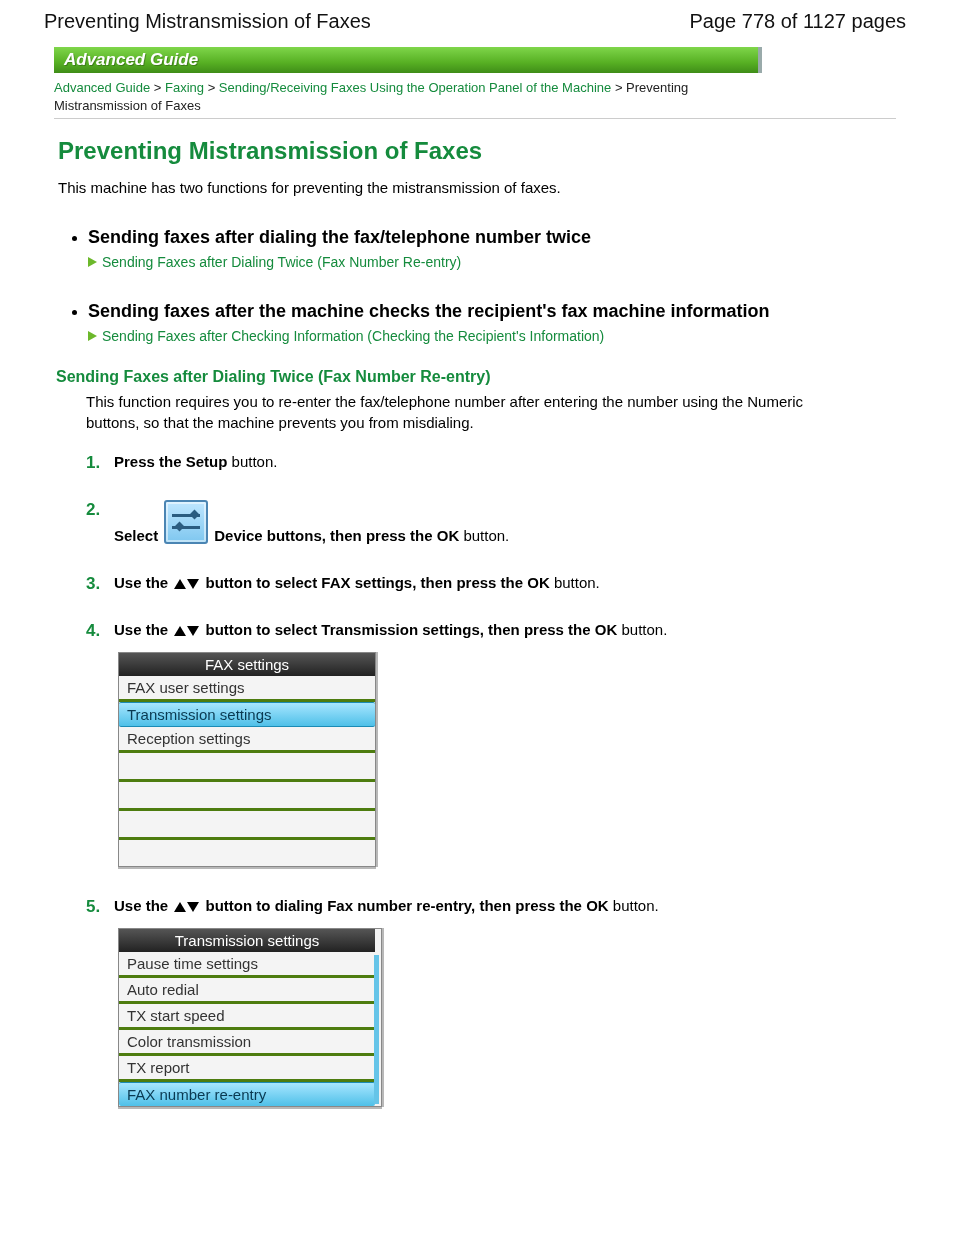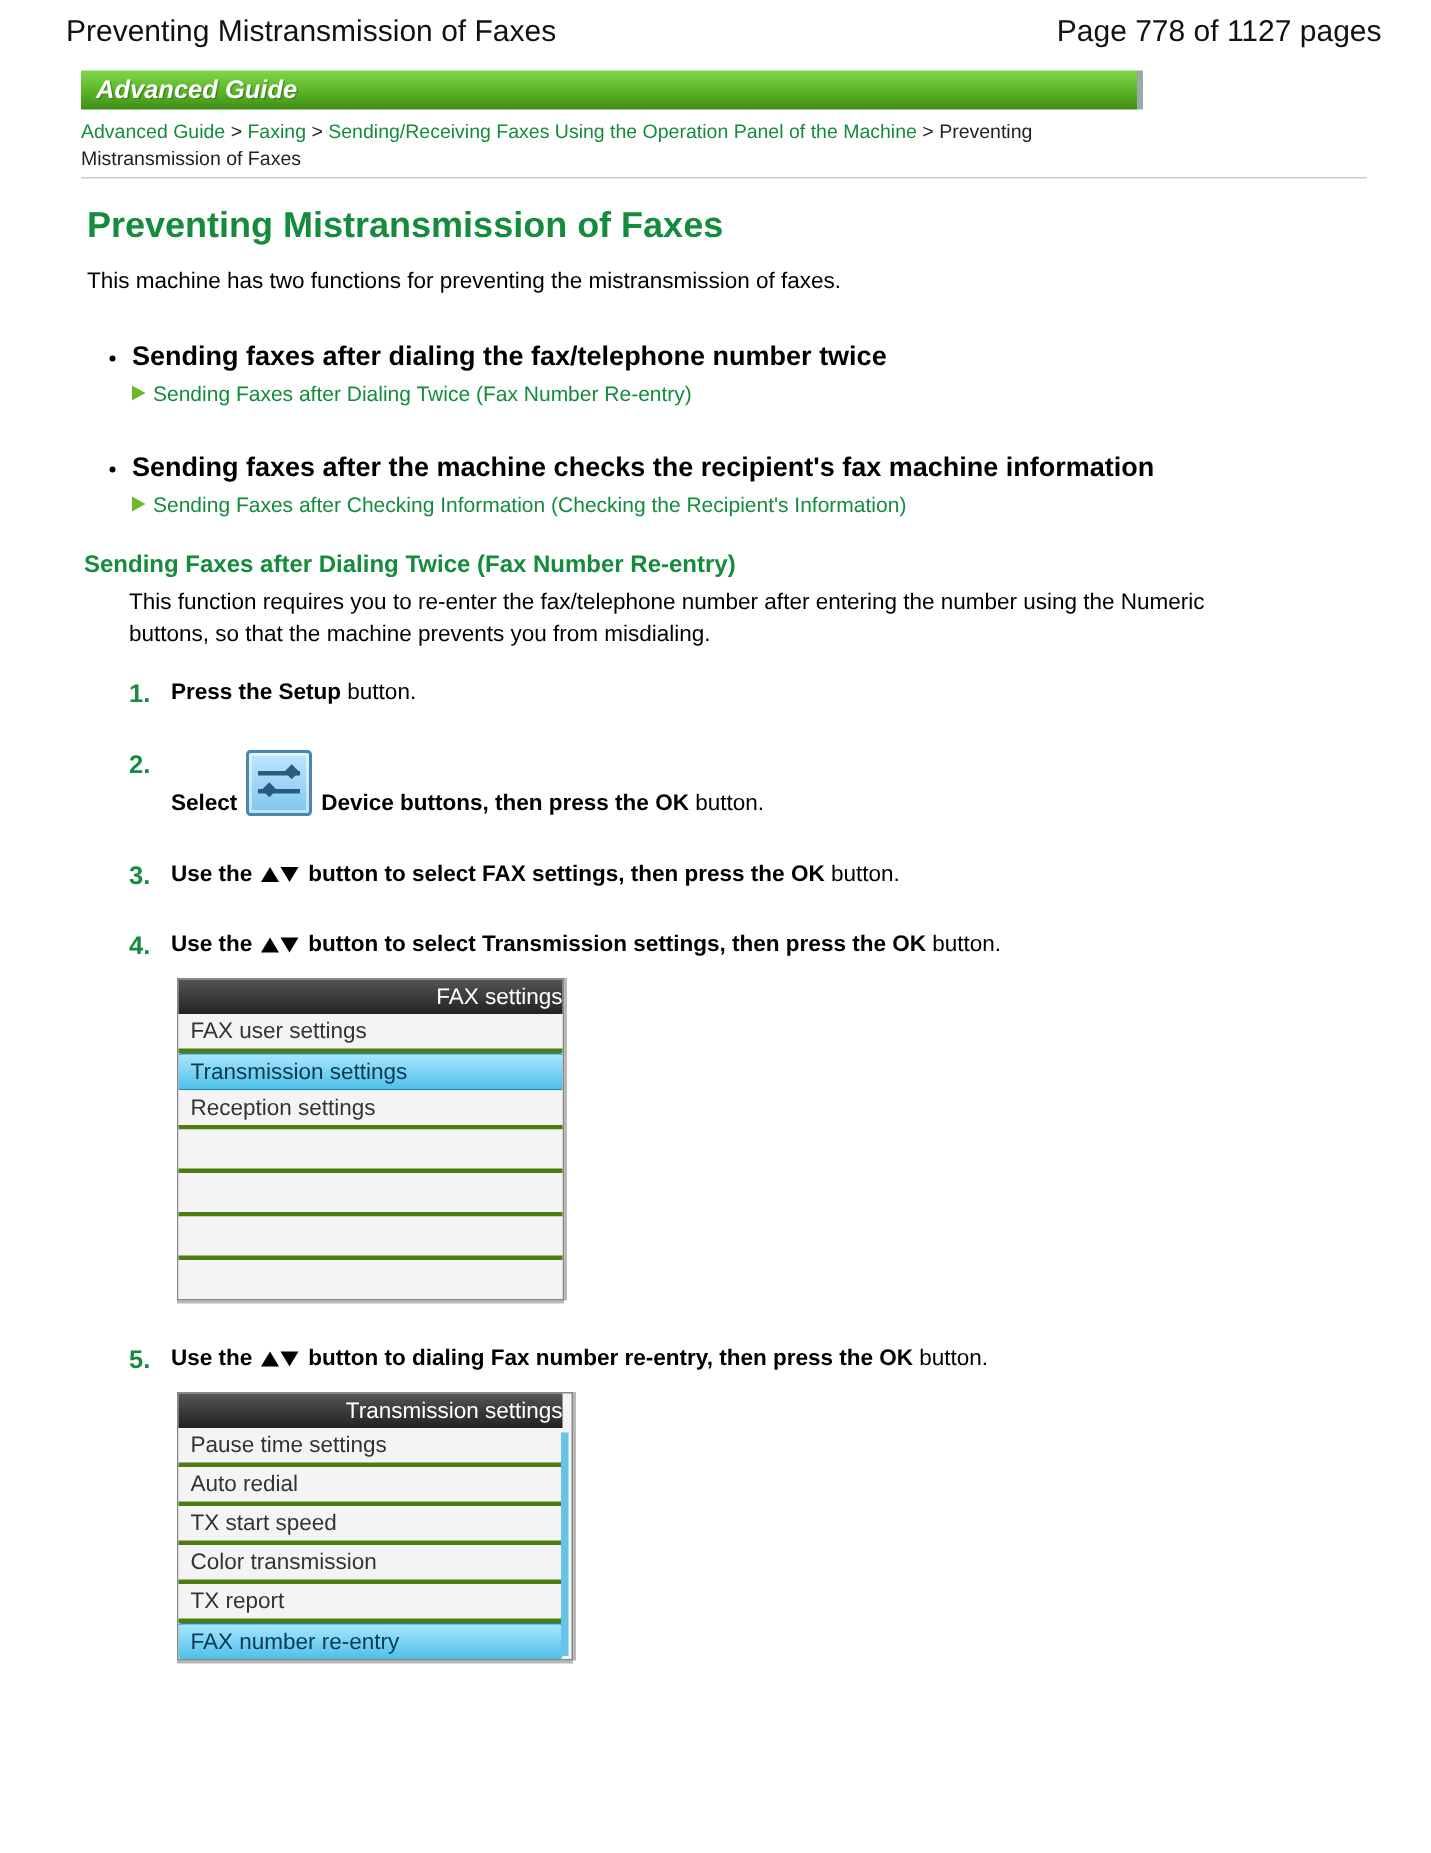--- a/index.html
+++ b/index.html
@@ -4,21 +4,21 @@
 <style>
   html, body {
     margin: 0;
     padding: 0;
     background: #fff;
     font-family: Arial, Helvetica, sans-serif;
     color: #000;
     width: 954px;
   }
   .page {
-    padding: 10px 31px 40px 42px;
+    padding: 10px 46px 40px 42px;
   }
   .top-row {
     display: flex;
     justify-content: space-between;
     font-size: 20px;
     color: #111;
     margin-bottom: 14px;
     padding: 0 2px;
   }
   .banner {
@@ -155,21 +155,21 @@
     width: 256px;
     margin: 14px 0 0 4px;
     border: 1px solid #888;
     background: #f3f3f3;
     box-shadow: 2px 0 0 #b8b8b8, 0 2px 0 #b8b8b8;
     font-family: Arial, sans-serif;
   }
   .lcd-title {
     background: linear-gradient(to bottom,#555,#222);
     color: #fff;
-    text-align: right;
+    text-align: center;
     font-size: 15px;
     padding: 3px 0;
   }
   .lcd-row {
     padding: 3px 8px;
     font-size: 15px;
     color: #333;
     border-bottom: 3px solid #4d7c0f;
     background: #f4f4f4;
   }

